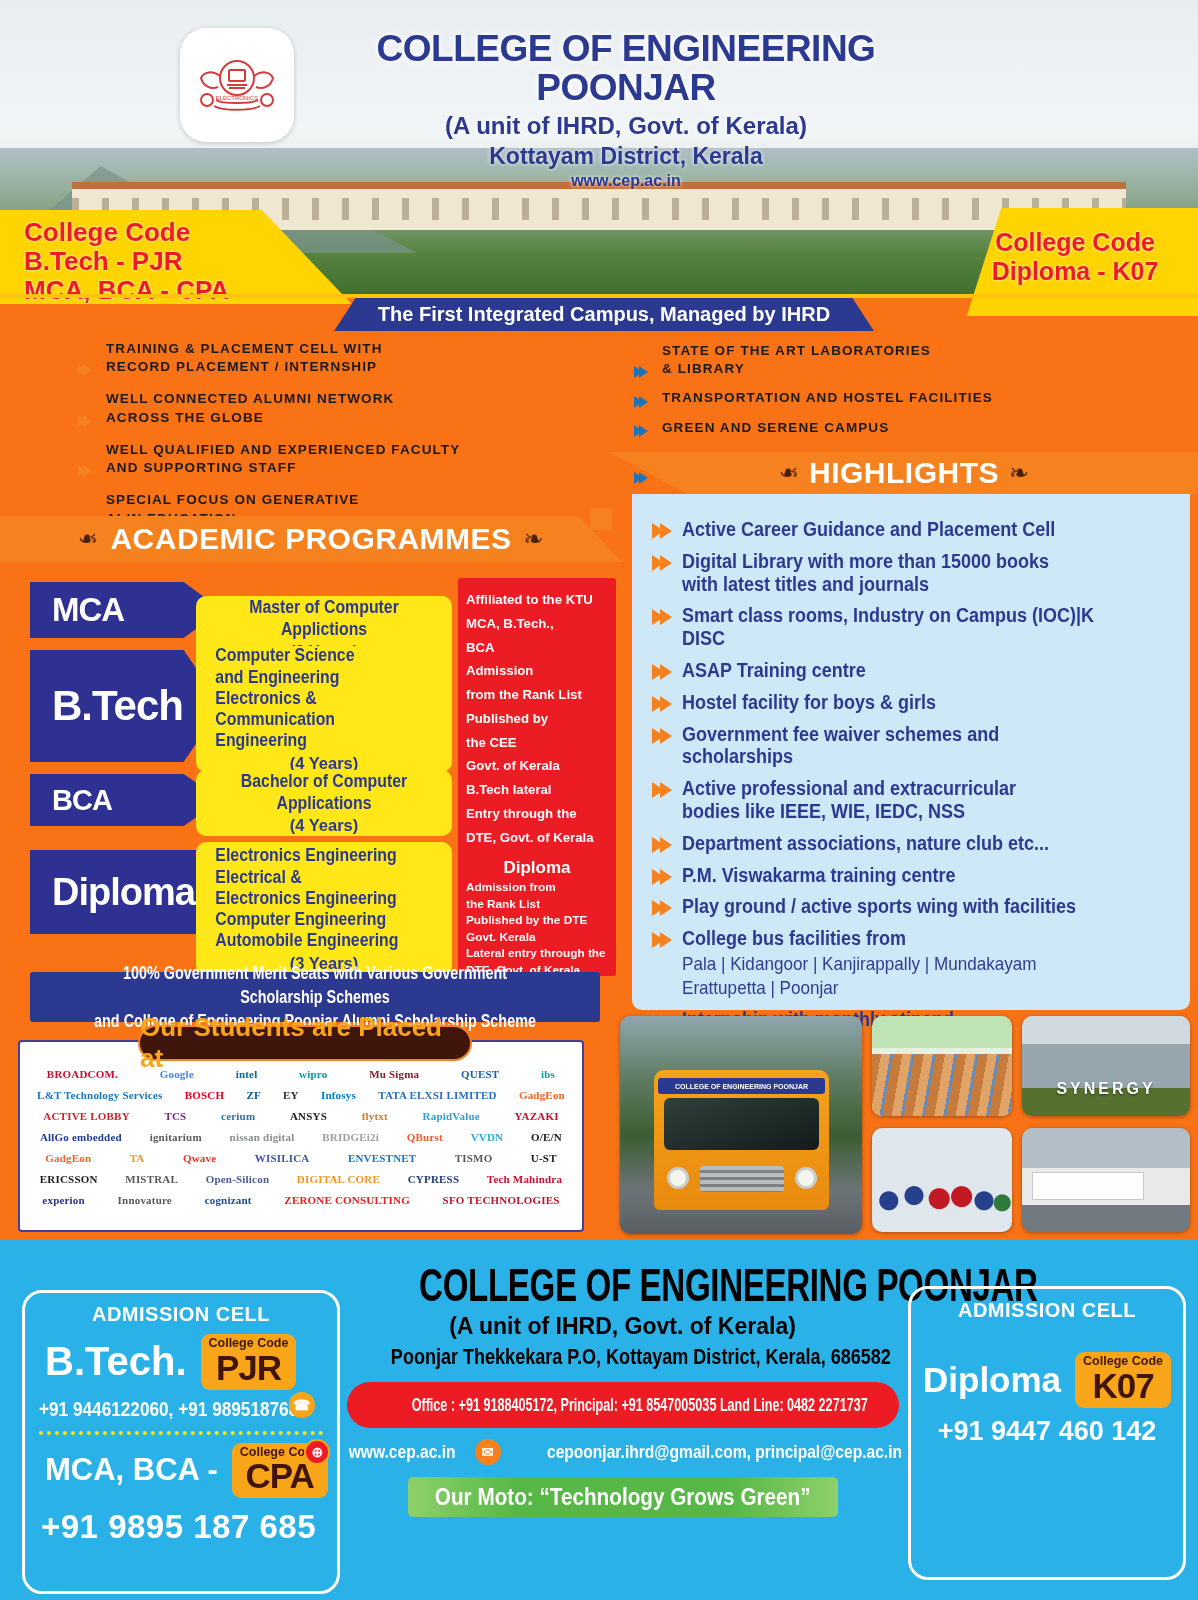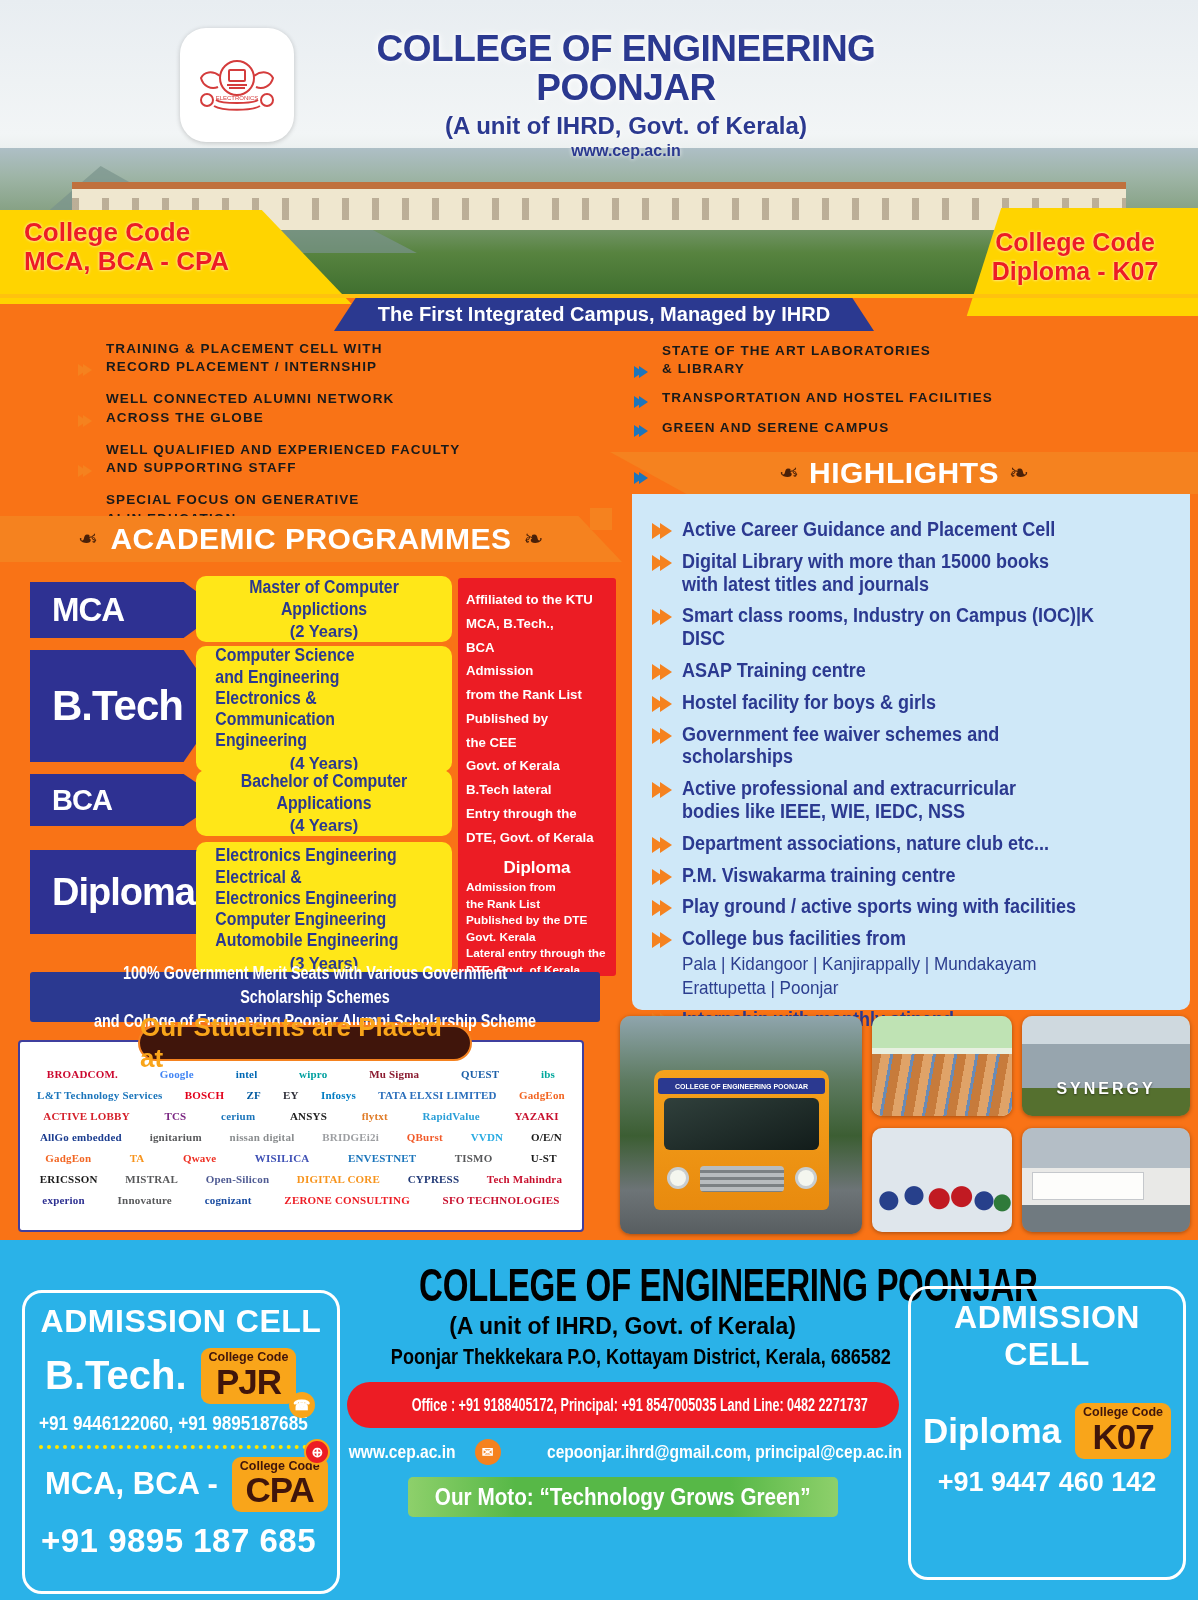--- a/index.html
+++ b/index.html
@@ -75,21 +75,21 @@
         clip-path:polygon(0 0,93% 0,100% 100%,0 100%);display:flex;align-items:center;justify-content:center;gap:12px;}
   .prog-arrow{position:absolute;background:#2e3192;color:#fff;font-weight:bold;display:flex;
         align-items:center;padding-left:22px;clip-path:polygon(0 0,80% 0,100% 50%,80% 100%,0 100%);
         letter-spacing:-1px;}
   .pa1{top:582px;left:30px;width:170px;height:56px;font-size:33px;}
   .pa2{top:650px;left:30px;width:170px;height:112px;font-size:42px;}
   .pa3{top:774px;left:30px;width:170px;height:52px;font-size:29px;}
   .pa4{top:850px;left:30px;width:190px;height:84px;font-size:38px;}
   .prog-box{position:absolute;left:196px;width:256px;background:#ffe718;border-radius:10px;
         color:#2b3990;display:flex;flex-direction:column;justify-content:center;padding:4px 0;}
-  .pb1{top:576px;height:58px;}
+  .pb1{top:596px;height:58px;}
   .pb2{top:646px;height:118px;}
   .pb3{top:770px;height:58px;}
   .pb4{top:842px;height:126px;}
   .prog-desc{font-size:18px;font-weight:bold;line-height:1.18;white-space:pre-line;text-align:center;
         transform:scaleX(.88);transform-origin:center;}
   .pb2 .prog-desc,.pb4 .prog-desc{text-align:left;padding-left:22px;transform-origin:left center;}
   .prog-years{font-size:16.5px;font-weight:bold;text-align:center;margin-top:2px;}
   .red-box{position:absolute;left:458px;width:142px;background:#ec1c24;color:#fff;font-weight:bold;border-radius:3px;}
   .rb1{top:578px;height:266px;padding:10px 8px;font-size:13.2px;line-height:1.8;white-space:pre-line;
         transform-origin:left top;}
@@ -144,21 +144,21 @@
         radial-gradient(circle at 93% 72%,#2f7a3a 0 8px,transparent 9px);}
   .ph-rally{top:1128px;left:1022px;width:168px;height:104px;
         background:linear-gradient(180deg,#b4bec6 0 38%,#e9e9e7 38% 74%,#707a80 74%);}
   .rally-banner{position:absolute;left:10px;top:44px;width:110px;height:26px;background:#fdfdfb;border:1px solid #c5c8cc;}
 
   
   .footer{position:absolute;top:1240px;left:0;width:1198px;height:360px;background:#2ab2e8;}
   .f-card{position:absolute;border:3px solid #fff;border-radius:20px;color:#fff;}
   .f-left{left:22px;top:50px;width:312px;height:298px;}
   .f-right{left:908px;top:46px;width:272px;height:288px;text-align:center;}
-  .f-title{font-size:32px;font-weight:bold;text-align:center;margin-top:10px;letter-spacing:.5px;}
+  .f-title{font-size:20px;font-weight:bold;text-align:center;margin-top:10px;letter-spacing:.5px;}
   .crow{display:flex;align-items:center;gap:14px;margin:8px 0 0 20px;}
   .crow.center{justify-content:center;margin-left:0;}
   .cname{font-size:40px;font-weight:bold;}
   .cname2{font-size:31px;font-weight:bold;}
   .badge{background:#f9a51a;border-radius:9px;text-align:center;padding:3px 8px 5px;color:#40150b;line-height:1;}
   .badge .bl{font-size:12.5px;font-weight:bold;}
   .badge .bc{font-size:35px;font-weight:bold;letter-spacing:-1px;}
   .phones{font-size:20px;font-weight:bold;margin:8px 0 0 14px;}
   .phones .cond{transform:scaleX(.86);}
   .dots{margin:10px 14px 2px;border-top:4px dotted #ffe600;}
@@ -209,25 +209,27 @@
         <circle cx="13" cy="52" r="6"></circle>
           <circle cx="73" cy="52" r="6"></circle>
       </g>
       <text x="43" y="52" text-anchor="middle" font-size="6" fill="#d43c3c" font-family="Liberation Sans,sans-serif">ELECTRONICS</text>
     </svg>
   </div>
 
   <div class="hero-text">
     <div class="hero-title">COLLEGE OF ENGINEERING POONJAR</div>
     <div class="hero-sub">(A unit of IHRD, Govt. of Kerala)</div>
+    <div class="hero-dist">Kottayam District, Kerala</div>
     <div class="hero-web">www.cep.ac.in</div>
   </div>
 
   <div class="code-box code-left">
     <div>College Code</div>
+    <div>B.Tech - PJR</div>
     <div>MCA, BCA - CPA</div>
   </div>
   <div class="code-box code-right">
     <div>College Code</div>
     <div>Diploma - K07</div>
   </div>
 
   <div class="yellow-line"></div>
   <div class="banner">
     <span>The First Integrated Campus, Managed by IHRD</span>

